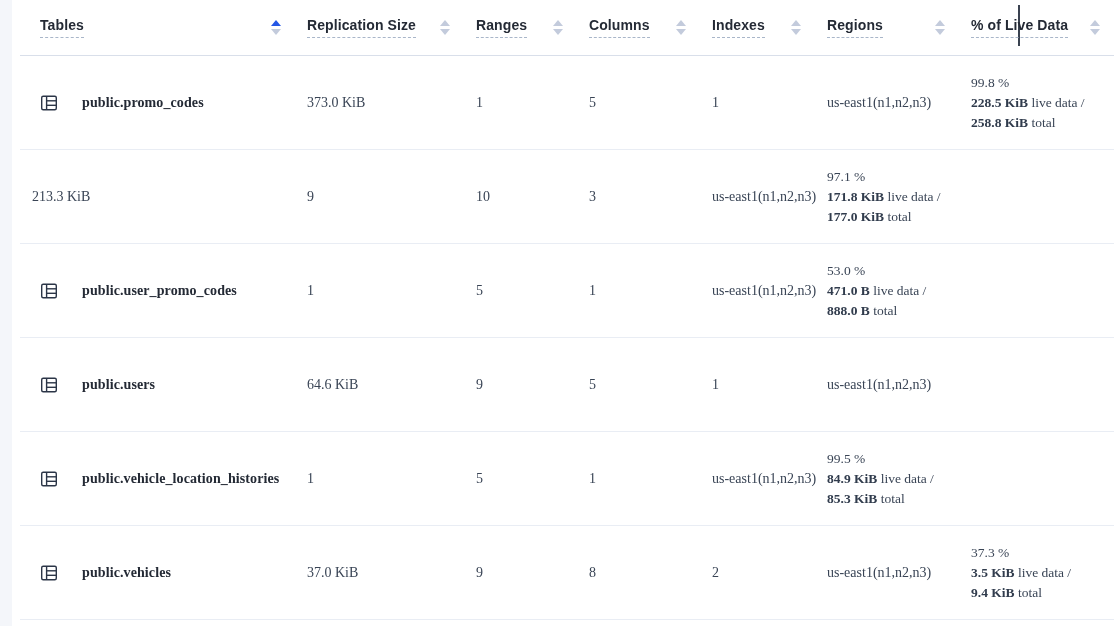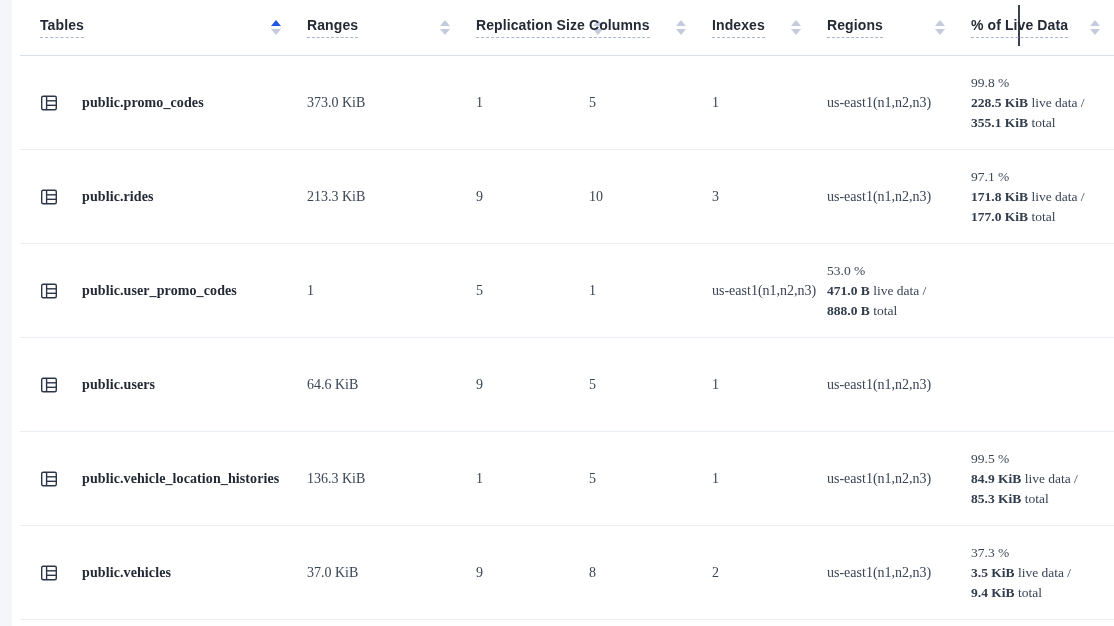--- a/index.html
+++ b/index.html
@@ -87,28 +87,28 @@
 
     <div class="grid-row thead">
       <div class="th">
         <span class="th-label">Tables</span>
         <span class="sort" data-sort="asc">
             <span class="tri tri-up"></span>
             <span class="tri tri-down"></span>
           </span>
       </div>
       <div class="th">
+        <span class="th-label">Replication Size</span>
+        <span class="sort" data-sort="none">
+            <span class="tri tri-up"></span>
+            <span class="tri tri-down"></span>
+          </span>
+      </div>
+      <div class="th">
         <span class="th-label">Ranges</span>
-        <span class="sort" data-sort="none">
-            <span class="tri tri-up"></span>
-            <span class="tri tri-down"></span>
-          </span>
-      </div>
-      <div class="th">
-        <span class="th-label">Replication Size</span>
         <span class="sort" data-sort="none">
             <span class="tri tri-up"></span>
             <span class="tri tri-down"></span>
           </span>
       </div>
       <div class="th">
         <span class="th-label">Columns</span>
         <span class="sort" data-sort="none">
             <span class="tri tri-up"></span>
             <span class="tri tri-down"></span>
@@ -152,36 +152,25 @@
           <a class="name-link">public.promo_codes</a>
         </div>
         <div class="td">373.0 KiB</div>
         <div class="td">1</div>
         <div class="td">5</div>
         <div class="td">1</div>
         <div class="td">us-east1(n1,n2,n3)</div>
         <div class="td td-live">
           <div>99.8 %</div>
           <div><span class="num">228.5 KiB</span><span> live data /</span></div>
-          <div><span class="num">355.1 KiB</span><span> total</span></div>
-        </div>
-      </div>
-
-      <div class="grid-row tr">
-        <div class="td td-name">
-          <span class="tbl-icon">
-            <svg width="18" height="18" viewBox="0 0 18 18" fill="none" stroke="#2b3547" stroke-width="1.4">
-                <rect x="1.7" y="2.2" width="14.6" height="13.6" rx="1.5"></rect>
-                <line x1="6.6" y1="2.2" x2="6.6" y2="15.8"></line>
-                <line x1="6.6" y1="6.8" x2="16.3" y2="6.8"></line>
-                <line x1="6.6" y1="11.3" x2="16.3" y2="11.3"></line>
-              </svg>
-          </span>
-          <a class="name-link">public.rides</a>
-        </div>
+          <div><span class="num">258.8 KiB</span><span> total</span></div>
+        </div>
+      </div>
+
+      <div class="grid-row tr">
         <div class="td">213.3 KiB</div>
         <div class="td">9</div>
         <div class="td">10</div>
         <div class="td">3</div>
         <div class="td">us-east1(n1,n2,n3)</div>
         <div class="td td-live">
           <div>97.1 %</div>
           <div><span class="num">171.8 KiB</span><span> live data /</span></div>
           <div><span class="num">177.0 KiB</span><span> total</span></div>
         </div>
@@ -234,21 +223,20 @@
           <span class="tbl-icon">
             <svg width="18" height="18" viewBox="0 0 18 18" fill="none" stroke="#2b3547" stroke-width="1.4">
                 <rect x="1.7" y="2.2" width="14.6" height="13.6" rx="1.5"></rect>
                 <line x1="6.6" y1="2.2" x2="6.6" y2="15.8"></line>
                 <line x1="6.6" y1="6.8" x2="16.3" y2="6.8"></line>
                 <line x1="6.6" y1="11.3" x2="16.3" y2="11.3"></line>
               </svg>
           </span>
           <a class="name-link">public.vehicle_location_histories</a>
         </div>
-        <div class="td">136.3 KiB</div>
         <div class="td">1</div>
         <div class="td">5</div>
         <div class="td">1</div>
         <div class="td">us-east1(n1,n2,n3)</div>
         <div class="td td-live">
           <div>99.5 %</div>
           <div><span class="num">84.9 KiB</span><span> live data /</span></div>
           <div><span class="num">85.3 KiB</span><span> total</span></div>
         </div>
       </div>

